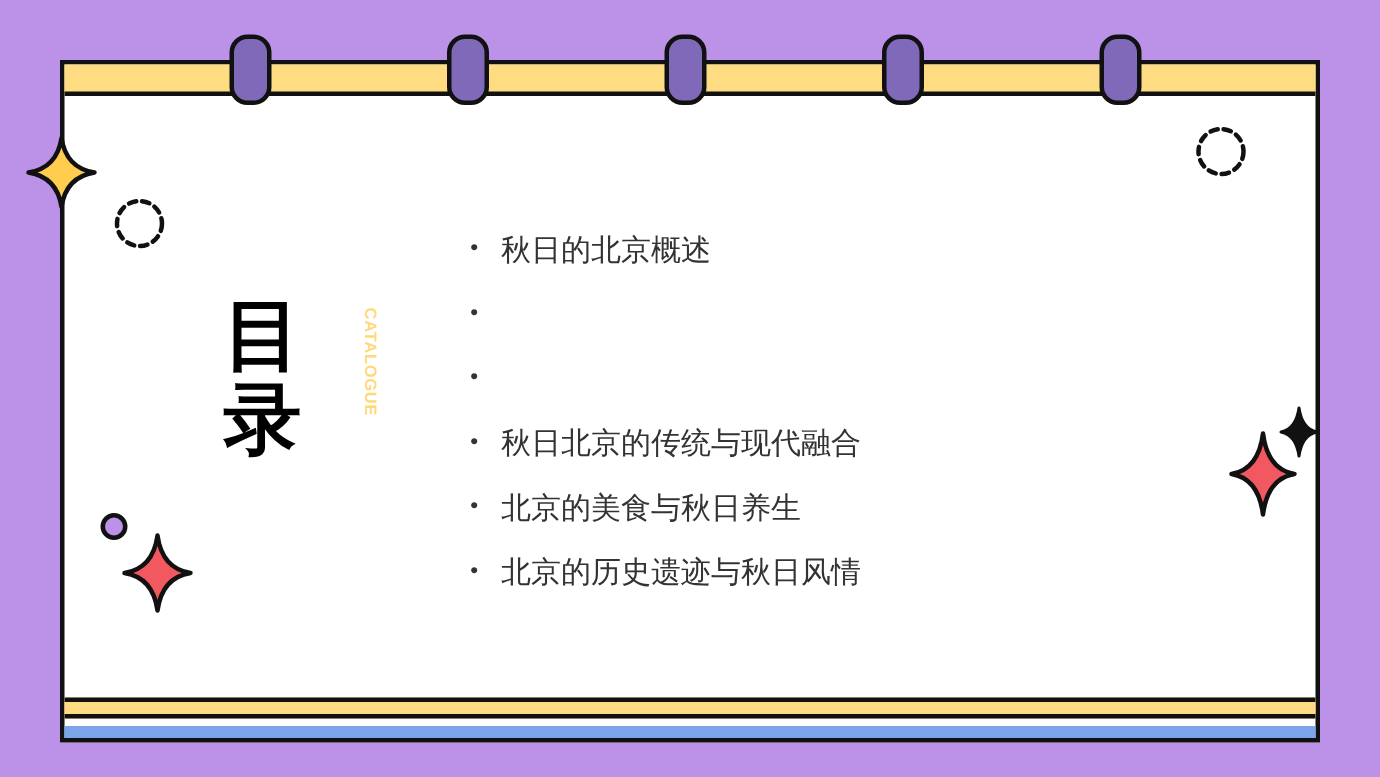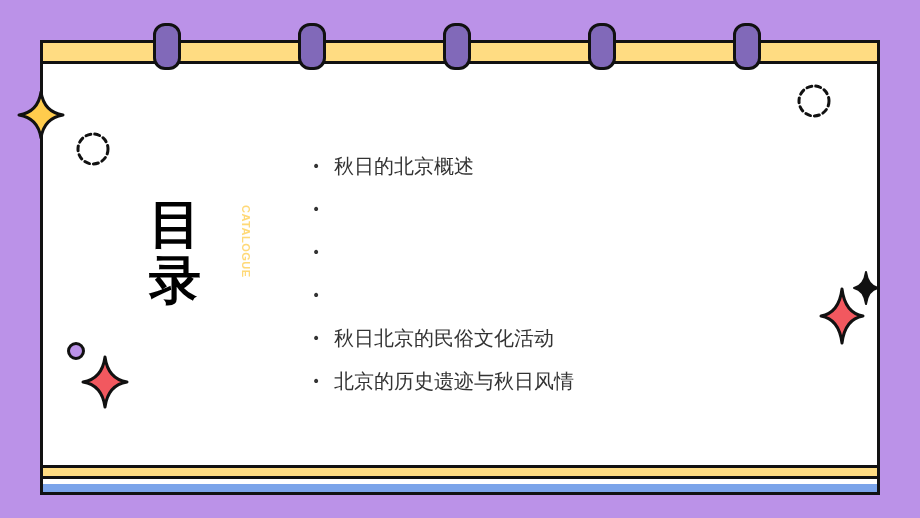--- a/index.html
+++ b/index.html
@@ -40,24 +40,25 @@
       <span>秋日的北京概述</span>
     </li>
   <li>
       <span class="bullet">•</span>
     </li>
   <li>
       <span class="bullet">•</span>
     </li>
   <li>
       <span class="bullet">•</span>
+      <span>秋日北京的传统与现代融合</span>
     </li>
   <li>
       <span class="bullet">•</span>
-      <span>秋日北京的民俗文化活动</span>
+      <span>北京的美食与秋日养生</span>
     </li>
   <li>
       <span class="bullet">•</span>
       <span>北京的历史遗迹与秋日风情</span>
     </li>
 </ul>
 
 <svg style="left:18px;top:90px" width="46" height="50" viewBox="-23 -25 46 50">
   <path d="M0,-23 Q3,-3 22,0 Q3,3 0,23 Q-3,3 -22,0 Q-3,-3 0,-23Z" fill="#ffcc4d" stroke="#111" stroke-width="3" stroke-linejoin="round"></path>
 </svg>

